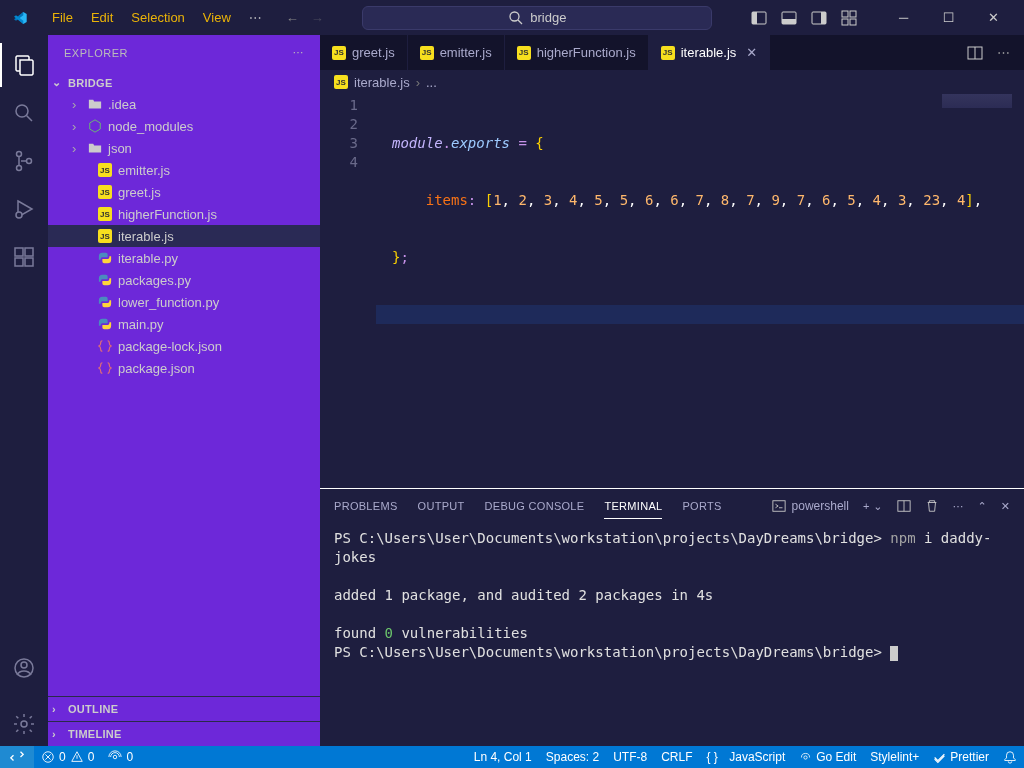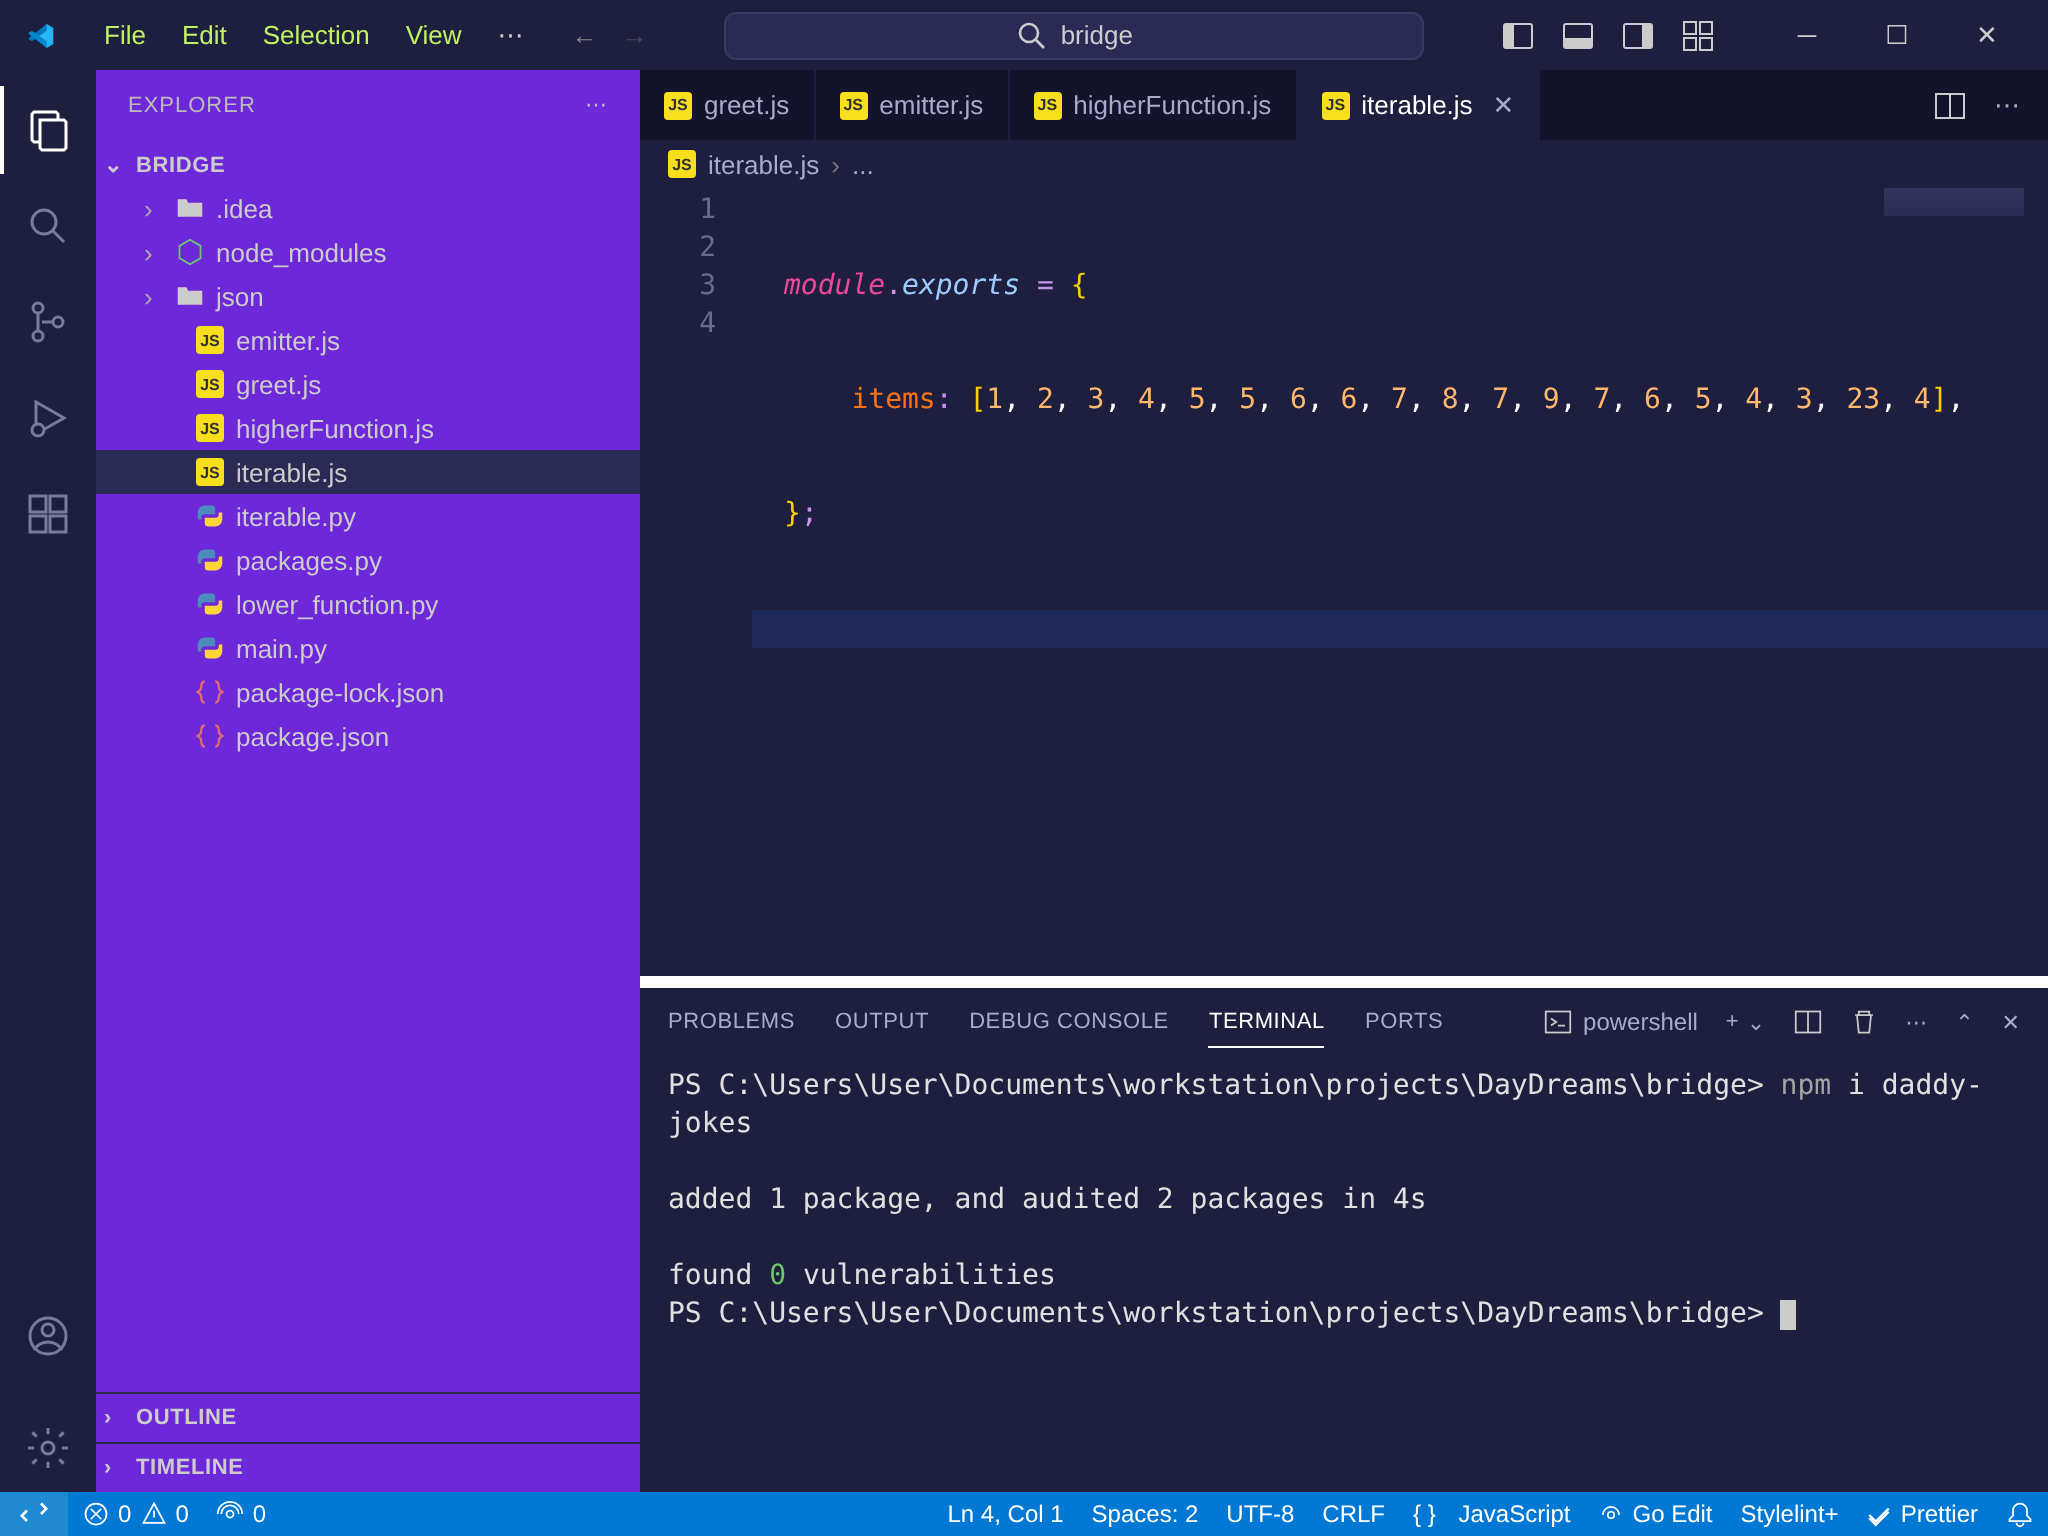--- a/index.html
+++ b/index.html
@@ -2,21 +2,21 @@
 <html><head>
 <meta charset="utf-8">
 <style>
 * { margin: 0; padding: 0; box-sizing: border-box; }
 body { width: 1024px; height: 768px; background: #1e1e3f; color: #cccccc; font-family: "Segoe UI", sans-serif; font-size: 13px; overflow: hidden; display: flex; flex-direction: column; }
 
 
 .titlebar { height: 35px; background: #1e1e3f; display: flex; align-items: center; padding: 0 8px; gap: 4px; }
 .titlebar .logo { width: 24px; height: 24px; display: flex; align-items: center; justify-content: center; margin-right: 8px; }
 .titlebar .menu { display: flex; gap: 2px; }
-.titlebar .menu-item { padding: 4px 8px; color: #bef264; cursor: pointer; border-radius: 4px; }
+.titlebar .menu-item { padding: 4px 8px; color: #eab308; cursor: pointer; border-radius: 4px; }
 .titlebar .elipsis { padding: 4px 8px; }
 .titlebar .nav-arrows { display: flex; gap: 12px; margin-left: 12px; color: #888; }
 .titlebar .search-wrap { flex: 1; display: flex; justify-content: center; }
 .titlebar .search { width: 350px; height: 24px; background: #2a2a55; border: 1px solid #3a3a6a; border-radius: 6px; display: flex; align-items: center; justify-content: center; gap: 6px; color: #cccccc; }
 .titlebar .layout-icons { display: flex; gap: 14px; margin-right: 20px; }
 .titlebar .win-controls { display: flex; gap: 0; }
 .titlebar .win-btn { width: 45px; height: 34px; display: flex; align-items: center; justify-content: center; color: #cccccc; }
 
 
 .main { flex: 1; display: flex; overflow: hidden; }
@@ -52,32 +52,32 @@
 .tab .close { margin-left: 4px; color: #aaaacc; }
 .tab-actions { margin-left: auto; display: flex; align-items: center; gap: 14px; padding: 0 14px; color: #aaa; }
 .breadcrumb { height: 24px; display: flex; align-items: center; padding-left: 14px; gap: 6px; color: #aaaacc; font-size: 13px; }
 
 
 .code-area { flex: 1; display: flex; font-family: Consolas, monospace; font-size: 14px; position: relative; }
 .gutter { width: 56px; text-align: right; padding-right: 18px; padding-top: 2px; color: #6a6a8a; line-height: 19px; }
 .code { flex: 1; padding-top: 2px; line-height: 19px; white-space: pre; color: #cccccc; }
 .code .line { height: 19px; padding-left: 16px; }
 .code .line.cursor-line { background: #1e2a5a; }
-.kw-module { color: #ec4899; font-style: italic; }
+.kw-module { color: #c4b5fd; font-style: italic; }
 .kw-exports { color: #9ecbff; font-style: italic; }
 .kw-prop { color: #f97316; }
 .kw-num { color: #ffb86c; }
 .kw-punct { color: #c792ea; }
 .kw-eq { color: #c792ea; }
 .kw-brace { color: #fad000; }
 .kw-comma { color: #ffffff; }
 .minimap { position: absolute; right: 12px; top: 0; width: 70px; height: 14px; background: linear-gradient(#4a4a7a, #3a3a6a); opacity: 0.5; }
 
 
-.panel { height: 258px; background: #1e1e3f; border-top: 6px solid #ffffff; display: flex; flex-direction: column; }
+.panel { height: 258px; background: #1e1e3f; border-top: 1px solid #ffffff; display: flex; flex-direction: column; }
 .panel-tabs { height: 34px; display: flex; align-items: center; padding: 0 14px; gap: 20px; font-size: 11px; color: #aaaacc; }
 .panel-tab { cursor: pointer; padding: 6px 0; letter-spacing: 0.3px; }
 .panel-tab.active { color: #ffffff; border-bottom: 1px solid #fff; }
 .panel-actions { margin-left: auto; display: flex; align-items: center; gap: 14px; }
 .shell-label { display: flex; align-items: center; gap: 6px; font-size: 12px; }
 .terminal { flex: 1; padding: 6px 14px; font-family: Consolas, monospace; font-size: 14px; line-height: 19px; color: #e0e0e0; }
 .term-yellow { color: #a3a3a3; }
 .term-green { color: #6cc66c; }
 .term-cursor { display: inline-block; width: 8px; height: 15px; background: #cccccc; vertical-align: middle; }
 

